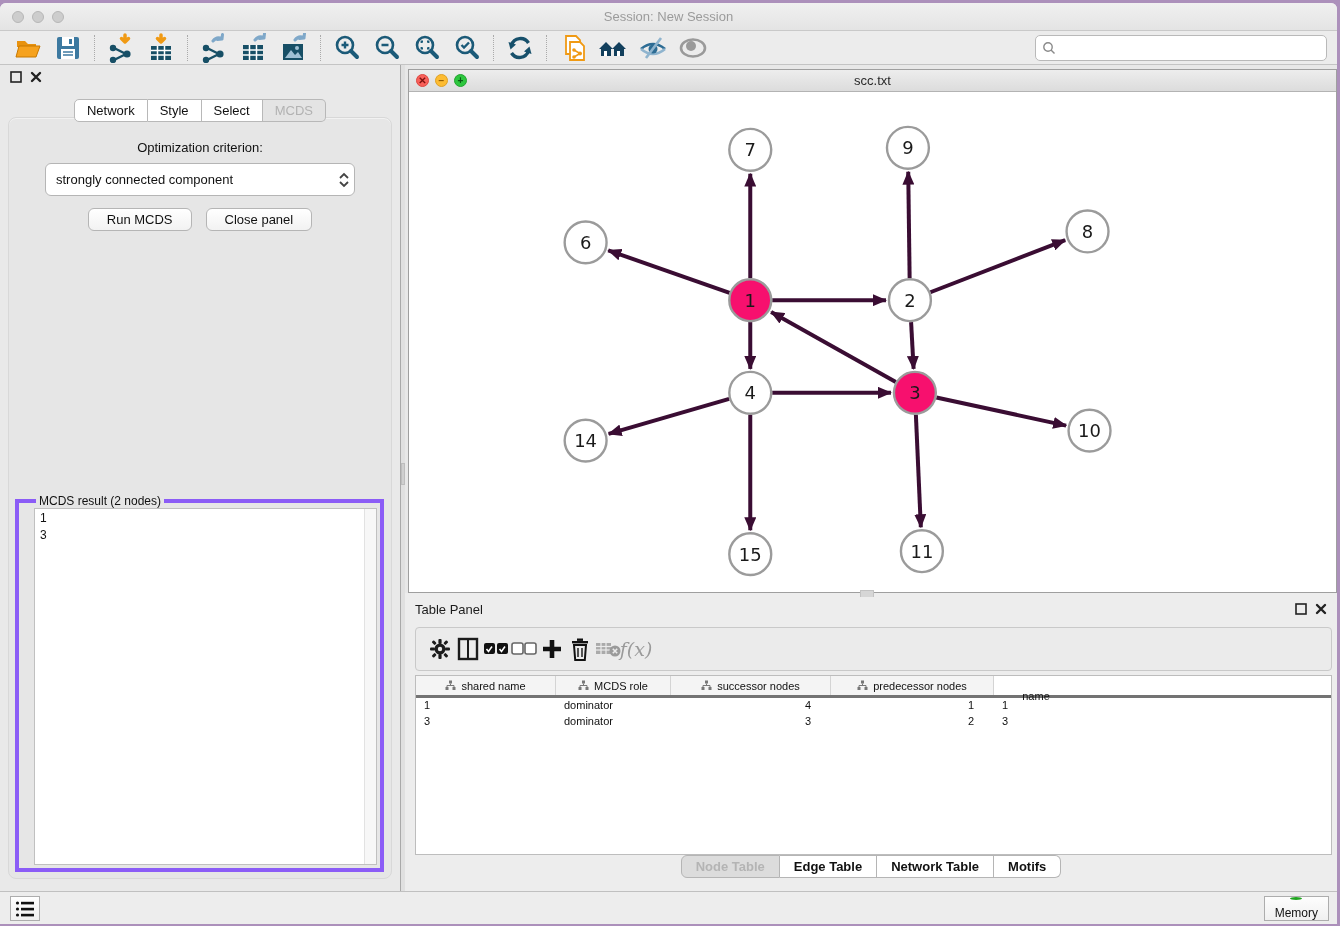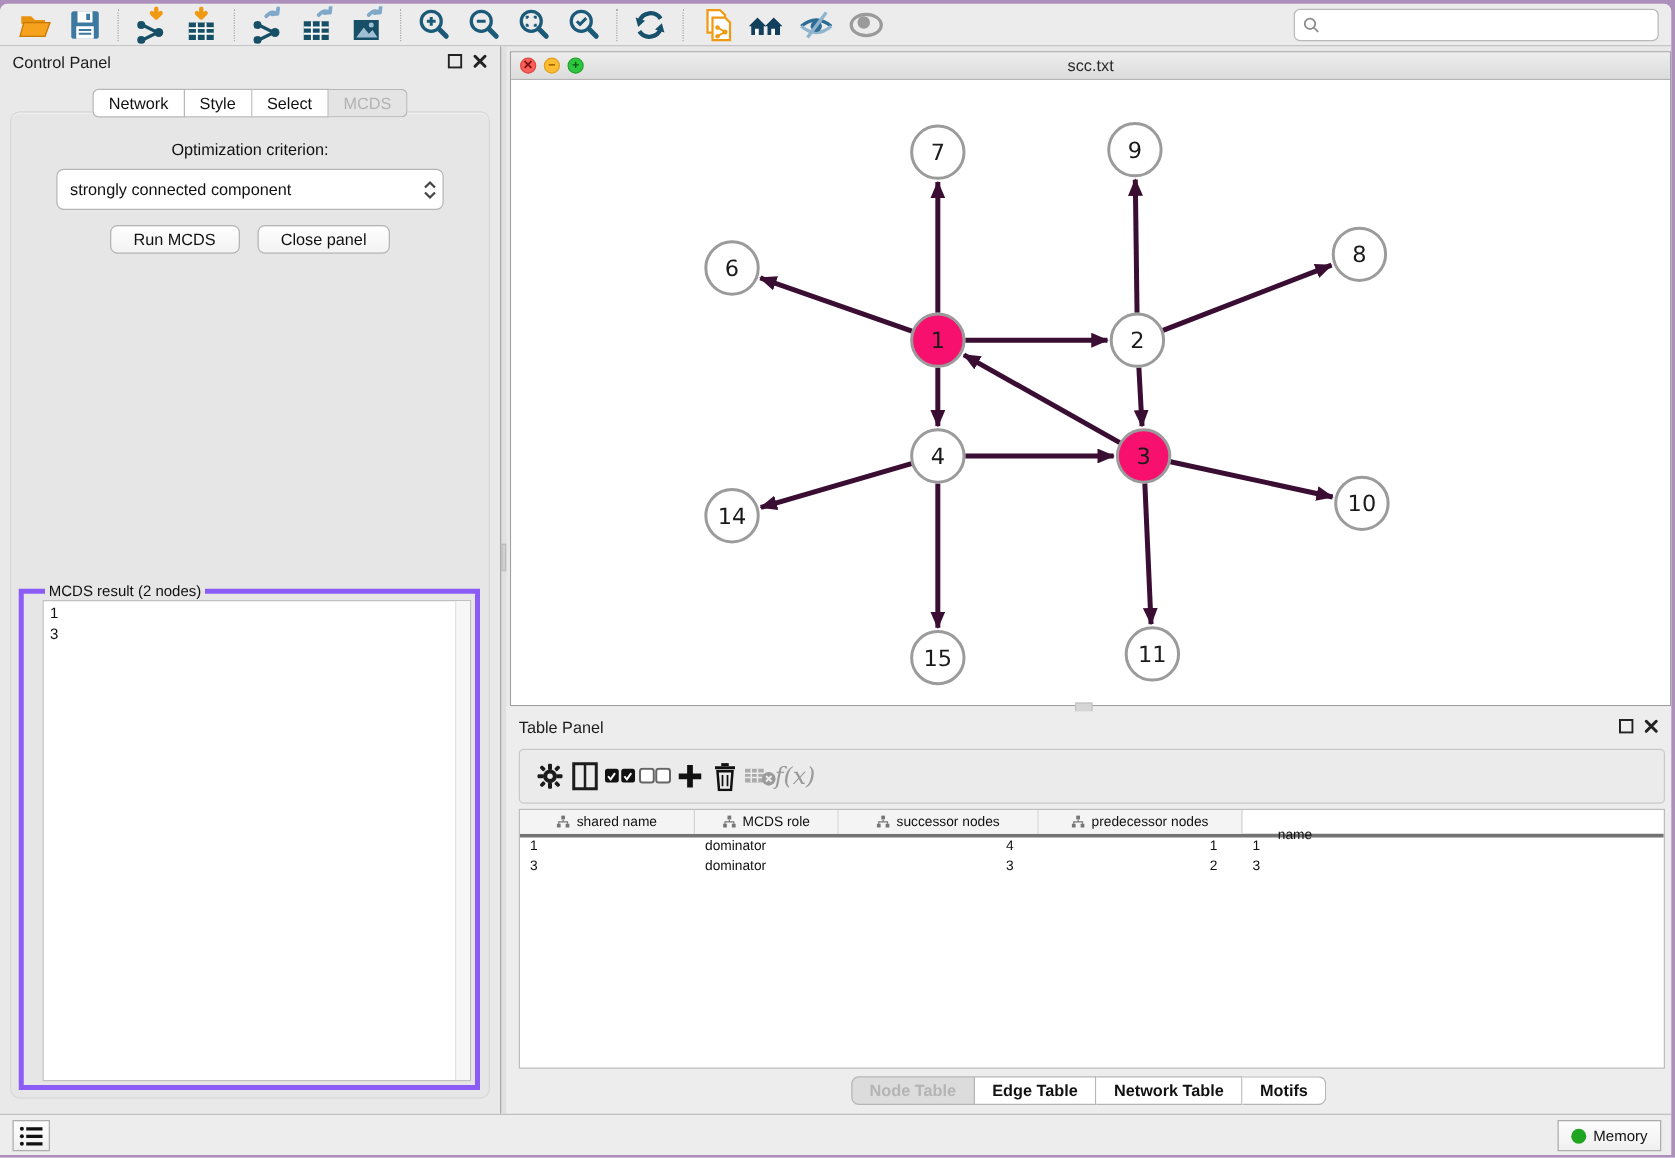--- a/index.html
+++ b/index.html
@@ -106,45 +106,53 @@
 
   .tp-table { margin:4px 5px 0 10px; background:#fff; border:1px solid #bdbdbd;
     flex:1 1 auto; min-height:0; overflow:hidden; position:relative; }
   .thead { display:flex; height:22px; border-bottom:3px solid #737373; font-size:11px; }
   .th { background:#f4f4f4; border-right:1px solid #d4d4d4; display:flex;
     align-items:center; justify-content:center; gap:5px; color:#111; }
   .trow { display:flex; height:16px; font-size:11px; color:#111; }
   .td { padding:1px 8px 0 8px; overflow:hidden; white-space:nowrap; }
   .td.right { text-align:right; padding-right:20px; }
 
-  .tp-bottom { flex:0 0 auto; height:36px; display:flex; align-items:center;
+  .tp-bottom { flex:0 0 auto; height:36px; display:flex; align-items:flex-start;
     justify-content:center; padding-bottom:2px; }
   .btabs { display:flex; }
   .btab { font-size:13px; font-weight:bold; padding:3px 14px; background:#fff;
     border:1px solid #b5b5b5; border-left:none; color:#111; }
   .btab:first-child { border-left:1px solid #b5b5b5; border-radius:6px 0 0 6px; }
   .btab:last-child { border-radius:0 6px 6px 0; }
   .btab.active { background:#dcdcdc; color:#b4b4b4; }
 
   
   .statusbar { flex:0 0 auto; height:33px; background:#ededed; border-top:1px solid #c0c0c0;
     position:relative; }
   .list-btn { position:absolute; left:10px; top:4px; width:30px; height:25px;
     background:linear-gradient(#fff,#f0f0f0); border:1px solid #adadad;
     display:flex; align-items:center; justify-content:center; }
   .memory-btn { position:absolute; right:8px; top:4px; height:25px;
     background:linear-gradient(#fdfdfd,#f0f0f0); border:1px solid #adadad;
-    display:flex; align-items:center; gap:6px; padding:0 10px; font-size:12px; color:#111; }
+    display:flex; align-items:center; gap:6px; padding:0 10px; font-size:12px; color:#111;flex-direction:column; }
   .memdot { width:12px; height:12px; border-radius:50%; background:#1FA51F; }
 </style>
 </head>
 <body>
 
 <div class="app-window">
 
+  <div class="titlebar">
+    <div class="traffic">
+      <div class="tl"></div>
+      <div class="tl"></div>
+      <div class="tl"></div>
+    </div>
+    <div class="titlebar-title">Session: New Session</div>
+  </div>
 
   <div class="toolbar">
     <div class="tbtn">
       <svg width="30" height="30" viewBox="0 0 30 30">
         <path d="M4 8 L12 8 L15 11 L23 11 L23 14 L4 14 Z" fill="#E8920E"></path>
         <path d="M6 13 L27 13 L23 24 L3 24 Z" fill="#F6A21E" stroke="#C77800" stroke-width="1"></path>
       </svg>
     </div>
     <div class="tbtn">
       <svg width="28" height="28" viewBox="0 0 28 28">
@@ -285,21 +293,20 @@
         <line x1="9" y1="9" x2="12.5" y2="12.5" stroke="#8a8a8a" stroke-width="1.4"></line>
       </svg>
       <input type="text" placeholder="" style="">
     </div>
   </div>
 
   <div class="content">
 
     <div class="control-panel">
       <div class="panel-header">
-        <div class="panel-title">Control Panel</div>
         <div class="panel-hicons">
           <svg width="12" height="12" viewBox="0 0 12 12">
             <rect x="1" y="1" width="10" height="10" fill="none" stroke="#222" stroke-width="1.6"></rect>
           </svg>
           <svg width="12" height="12" viewBox="0 0 12 12">
             <path d="M2 2 L10 10 M10 2 L2 10" stroke="#222" stroke-width="2.4" stroke-linecap="round"></path>
           </svg>
         </div>
       </div>
 

